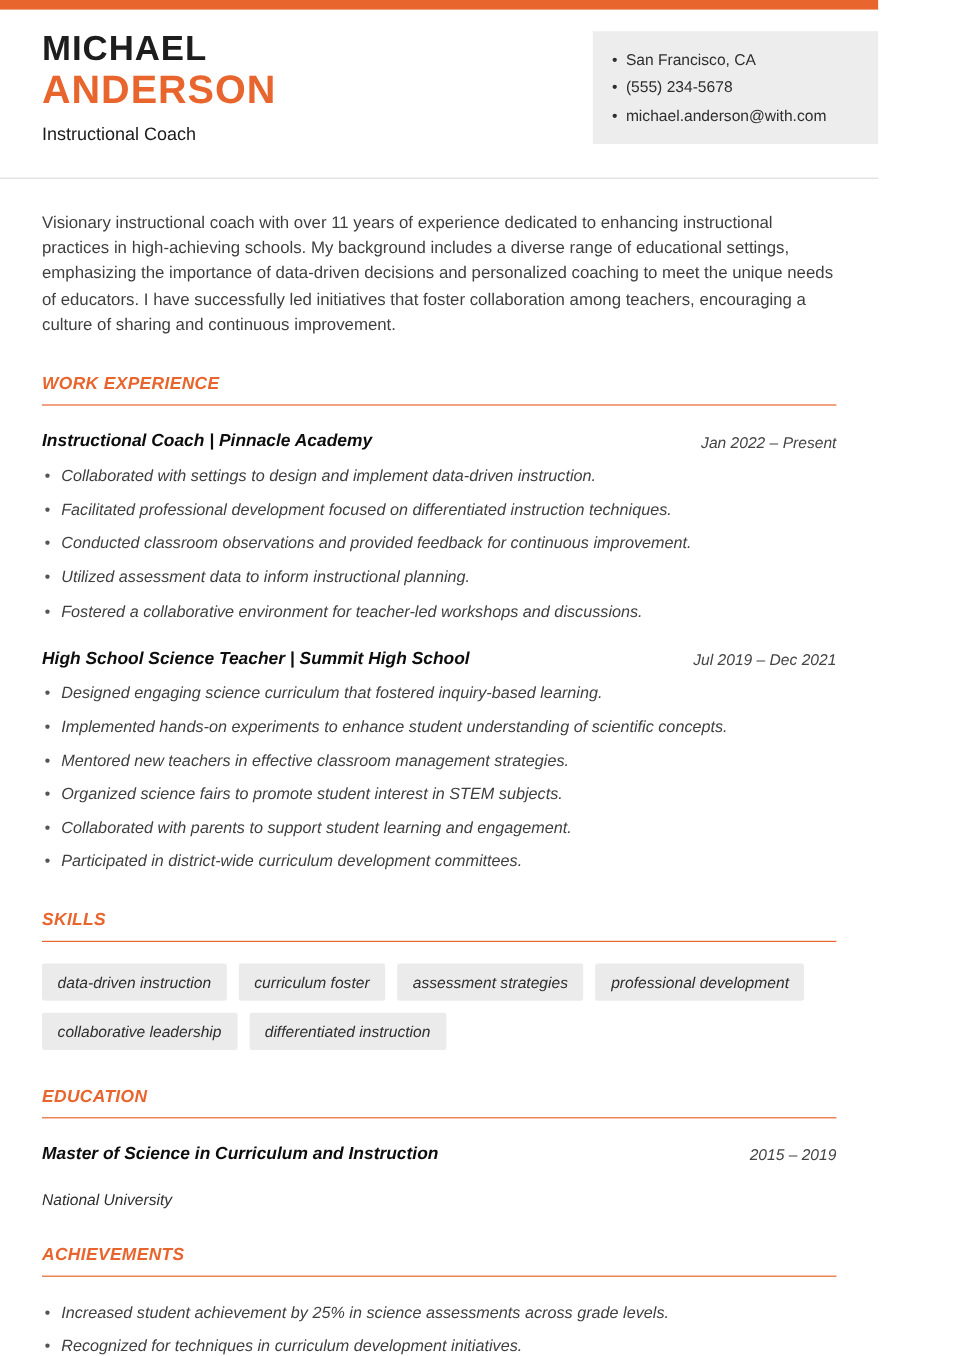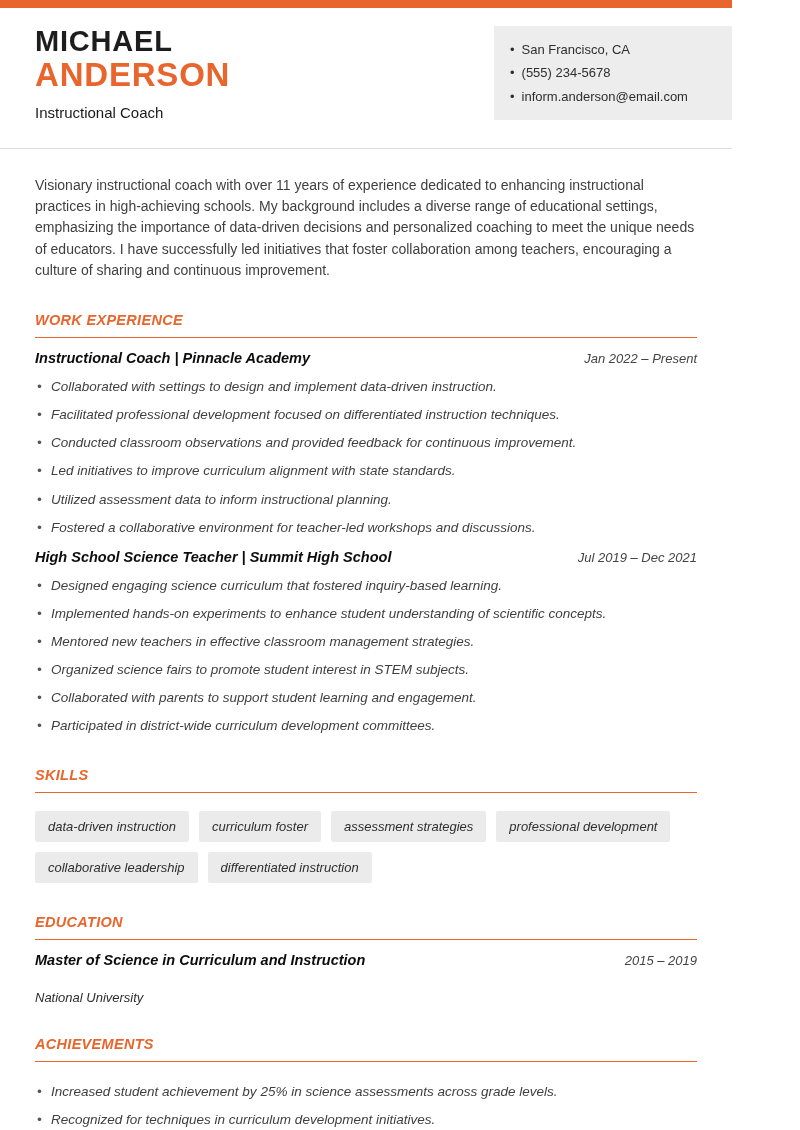--- a/index.html
+++ b/index.html
@@ -21,21 +21,21 @@
   .last-name{font-size:33px;font-weight:800;color:var(--accent);letter-spacing:0.8px;line-height:1.08;}
   .job-title{font-size:15px;color:#1a1a1a;margin-top:11px;}
   .contact-box{background:var(--box-bg);width:238px;padding:12px 16px 12px 16px;margin-top:0px;}
   .contact-item{font-size:13px;color:#2e2e2e;line-height:1.8;display:flex;gap:7px;align-items:baseline;}
   .contact-dot{color:#2e2e2e;}
   .header-divider{border:none;border-top:1px solid var(--divider);margin-top:27px;}
   .content{padding:0 35px;}
   .summary{font-size:14px;color:var(--text-body);line-height:1.52;margin-top:26px;}
   .section{margin-top:31px;font-style:italic;}
   .sec-heading{font-size:14.5px;color:var(--accent);font-weight:bold;letter-spacing:0.3px;padding-bottom:9px;border-bottom:1px solid var(--accent);}
-  .job-head{display:flex;justify-content:space-between;align-items:flex-end;margin-top:12px;}
+  .job-head{display:flex;justify-content:space-between;align-items:flex-end;margin-top:22px;}
   .job-name{font-size:14.5px;font-weight:bold;color:#0d0d0d;}
   .job-dates{font-size:13px;color:var(--text-muted);white-space:nowrap;}
   ul.bullets{list-style:none;margin-top:11px;}
   ul.bullets li{font-size:13.5px;color:var(--text-body);padding-left:16px;position:relative;margin-bottom:8.5px;line-height:1.45;}
   ul.bullets li::before{content:"•";position:absolute;left:2px;top:0;color:#555;}
   .tags{display:flex;flex-wrap:wrap;gap:10px;margin-top:18px;}
   .tag{background:var(--tag-bg);color:#2e2e2e;font-size:13px;padding:8px 13px;border-radius:2px;}
   .edu-school{font-size:13px;color:#2e2e2e;margin-top:22px;}
 </style>
 </head>
@@ -54,21 +54,21 @@
       <div class="contact-item">
         <span class="contact-dot">•</span>
         <span>San Francisco, CA</span>
       </div>
       <div class="contact-item">
         <span class="contact-dot">•</span>
         <span>(555) 234-5678</span>
       </div>
       <div class="contact-item">
         <span class="contact-dot">•</span>
-        <span>inform.anderson@email.com</span>
+        <span>michael.anderson@with.com</span>
       </div>
     </aside>
   </header>
 
   <hr class="header-divider">
 
   <main class="content">
 
     <p class="summary">Visionary instructional coach with over 11 years of experience dedicated to enhancing instructional practices in high-achieving schools. My background includes a diverse range of educational settings, emphasizing the importance of data-driven decisions and personalized coaching to meet the unique needs of educators. I have successfully led initiatives that foster collaboration among teachers, encouraging a culture of sharing and continuous improvement.</p>
 
@@ -77,21 +77,20 @@
 
       <div>
         <div class="job-head">
           <div class="job-name">Instructional Coach | Pinnacle Academy</div>
           <div class="job-dates">Jan 2022 – Present</div>
         </div>
         <ul class="bullets">
           <li>Collaborated with settings to design and implement data-driven instruction.</li>
           <li>Facilitated professional development focused on differentiated instruction techniques.</li>
           <li>Conducted classroom observations and provided feedback for continuous improvement.</li>
-          <li>Led initiatives to improve curriculum alignment with state standards.</li>
           <li>Utilized assessment data to inform instructional planning.</li>
           <li>Fostered a collaborative environment for teacher-led workshops and discussions.</li>
         </ul>
       </div>
 
       <div>
         <div class="job-head">
           <div class="job-name">High School Science Teacher | Summit High School</div>
           <div class="job-dates">Jul 2019 – Dec 2021</div>
         </div>

